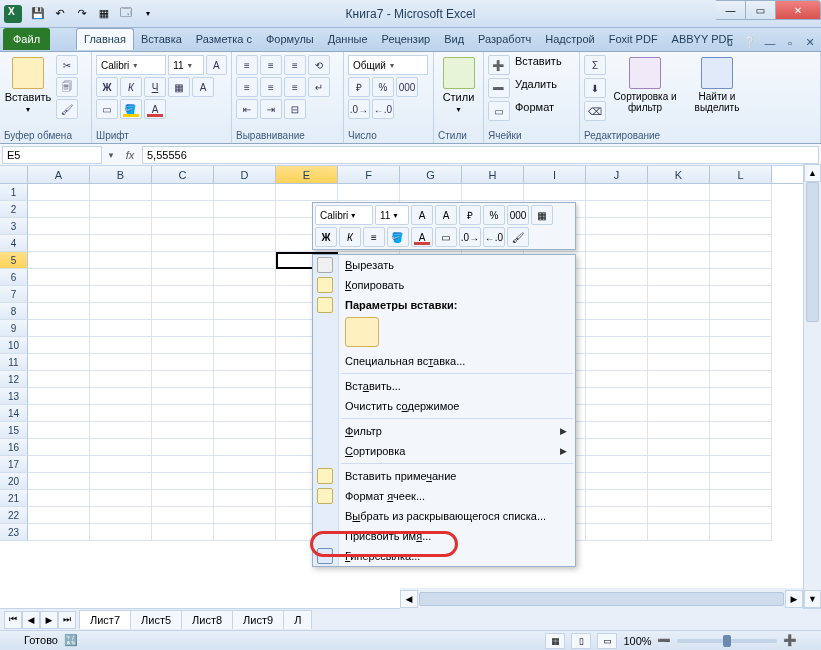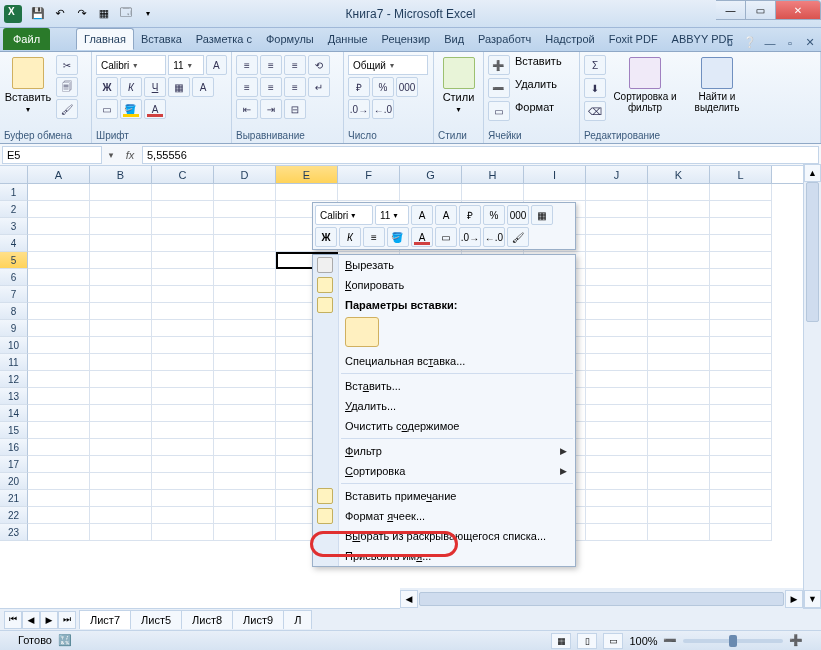--- a/index.html
+++ b/index.html
@@ -75,21 +75,21 @@
 .highlight-ring { position:absolute; border:3px solid #e03030; border-radius:14px; pointer-events:none; }
 
 
 .sheetbar { position:absolute; left:0; right:0; bottom:20px; height:22px; background:#e8eff8; border-top:1px solid #c3d4e8; display:flex; align-items:center; font-size:11px; }
 .sheet-nav { display:flex; gap:0; padding:0 4px; }
 .sheet-nav .nb { width:18px; height:18px; border:1px solid #c3d4e8; background:#f4f8fd; display:flex; align-items:center; justify-content:center; font-size:9px;}
 .sheet-tab { padding:3px 10px; background:#f4f8fd; border:1px solid #c3d4e8; border-bottom:none; margin-left:-1px; }
 .sheet-tab.active { background:#fff; font-weight:normal; }
 
 
-.status { position:absolute; left:0; right:0; bottom:0; height:20px; background:linear-gradient(#e8eff8,#d6e3f2); border-top:1px solid #c3d4e8; display:flex; align-items:center; font-size:11px; padding:0 18px; justify-content:space-between; }
+.status { position:absolute; left:0; right:0; bottom:0; height:20px; background:linear-gradient(#e8eff8,#d6e3f2); border-top:1px solid #c3d4e8; display:flex; align-items:center; font-size:11px; padding:0 24px; justify-content:space-between; }
 .status-right { display:flex; align-items:center; gap:6px; }
 .view-btn { width:20px; height:16px; border:1px solid #c3d4e8; background:#f4f8fd; font-size:9px; display:flex; align-items:center; justify-content:center;}
 .zoom-slider { width:100px; height:4px; background:#c3d4e8; position:relative; border-radius:2px;}
 .zoom-slider .thumb { position:absolute; width:8px; height:12px; background:#6a8ab0; top:-4px; left:46px; border-radius:2px;}
 
 
 .vscroll { position:absolute; right:0; top:164px; width:18px; bottom:42px; background:#e8eff8; border-left:1px solid #c3d4e8;}
 .vscroll .sbtn { height:18px; background:#f4f8fd; border:1px solid #c3d4e8; margin:0; font-size:9px; display:flex; align-items:center; justify-content:center;}
 .vscroll .sthumb { position:absolute; top:18px; left:2px; right:2px; height:140px; background:#cfdcee; border:1px solid #b5c7dc; border-radius:2px;}
 .hscroll { position:absolute; right:18px; bottom:20px; left:400px; height:22px; background:#e8eff8; display:flex; align-items:center;}
@@ -681,23 +681,20 @@
     </div>
   <div class="paste-icon-big"></div>
   <div class="ctx-item">
       <span>Специальная вс<u>т</u>авка...</span>
     </div>
   <div class="ctx-sep"></div>
   <div class="ctx-item">
       <span>Вст<u>а</u>вить...</span>
     </div>
   <div class="ctx-item">
-      <span><u>У</u>далить...</span>
-    </div>
-  <div class="ctx-item">
       <span>Очистить с<u>о</u>держимое</span>
     </div>
   <div class="ctx-sep"></div>
   <div class="ctx-item">
       <span><u>Ф</u>ильтр</span>
       <span class="arrow">▶</span>
     </div>
   <div class="ctx-item">
       <span><u>С</u>ортировка</span>
       <span class="arrow">▶</span>
@@ -709,20 +706,24 @@
     </div>
   <div class="ctx-item">
       <div class="ico"></div>
       <span>Формат <u>я</u>чеек...</span>
     </div>
   <div class="ctx-item">
       <span>В<u>ы</u>брать из раскрывающегося списка...</span>
     </div>
   <div class="ctx-item">
       <span>Присвоить им<u>я</u>...</span>
+    </div>
+  <div class="ctx-item">
+      <div class="ico" style="background:#e0eaf8;border-color:#7090c0;"></div>
+      <span><u>Г</u>иперссылка...</span>
     </div>
 </div>
 
 <div class="highlight-ring" style="left:310px; top:531px; width:148px; height:26px;"></div>
 
 <div class="vscroll">
   <div class="sbtn">▲</div>
   <div class="sthumb"></div>
   <div class="sbtn" style="position:absolute;bottom:0;left:0;right:0;">▼</div>
 </div>

